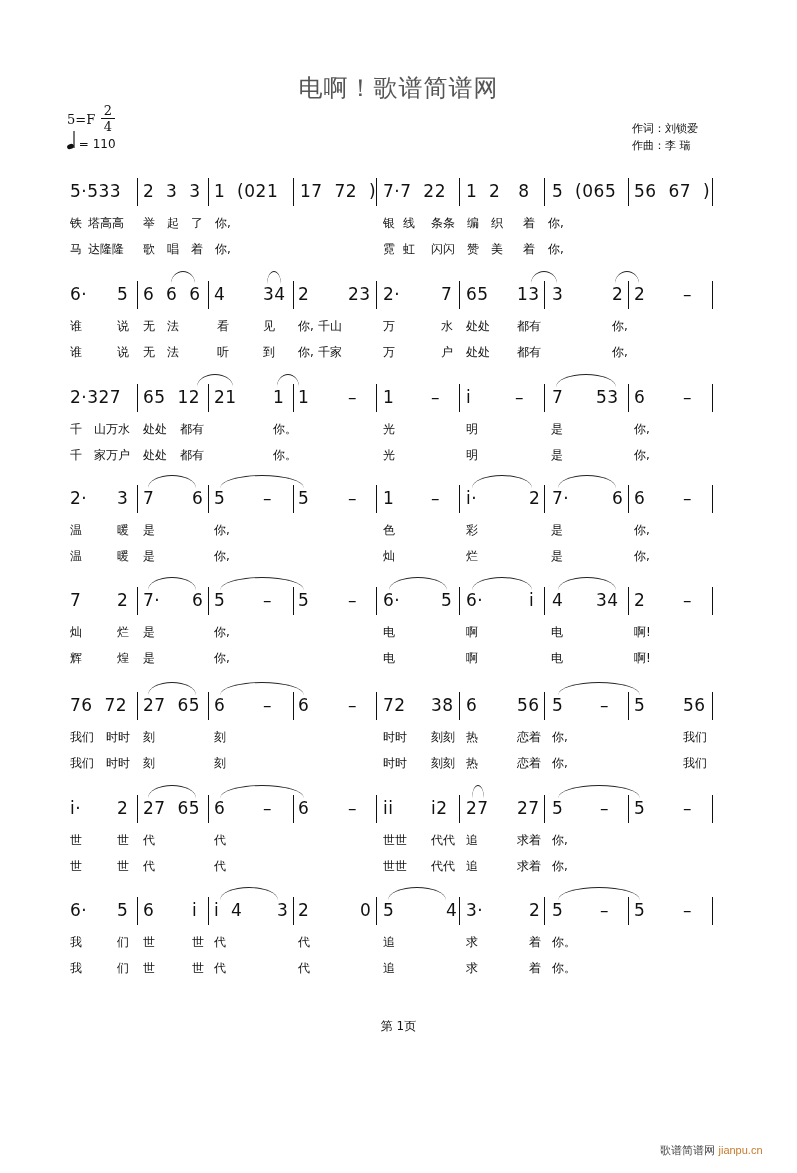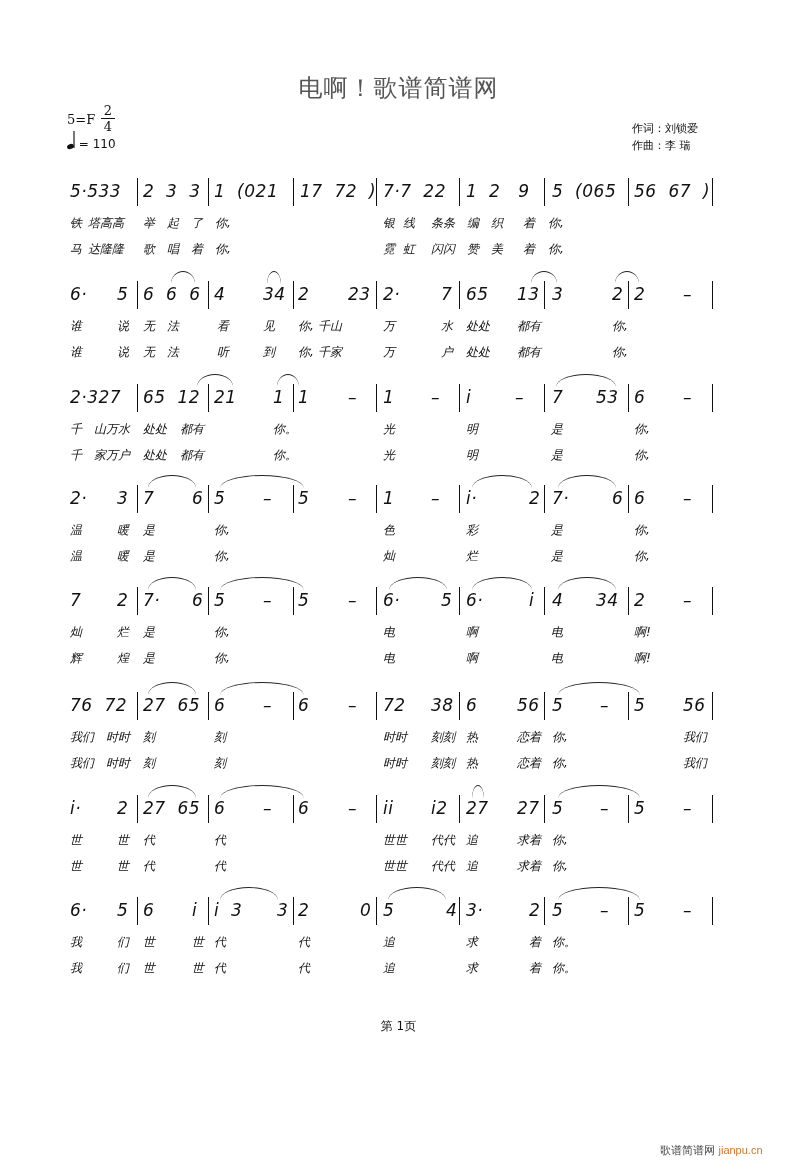--- a/index.html
+++ b/index.html
@@ -9,21 +9,21 @@
            font-family: "DejaVu Serif", serif; font-size: 24px; color: #555; letter-spacing: 1px; }
   .key { position: absolute; left: 67px; top: 112px; font-family: "DejaVu Serif", serif; font-size: 13px; }
   .timesig { position: absolute; left: 101px; top: 103px; width: 14px; text-align: center;
              font-family: "DejaVu Serif", serif; font-size: 13px; line-height: 15px; }
   .timesig .num { border-bottom: 1px solid #111; display: block; }
   .tempo { position: absolute; left: 67px; top: 137px; font-size: 12px; font-family: "DejaVu Sans", sans-serif; }
   .tempo .note-glyph { display: inline-block; position: relative; width: 8px; height: 14px; vertical-align: bottom; }
   .tempo .note-glyph .stem { position: absolute; left: 6px; top: -6px; width: 1.5px; height: 17px; background: #777; }
   .tempo .note-glyph .head { position: absolute; left: 0; top: 7px; width: 7px; height: 5px; border-radius: 50%; background: #111; transform: rotate(-20deg); }
   .credits { position: absolute; left: 632px; top: 120px; font-size: 11px; line-height: 17px; }
-  .system { position: absolute; left: 0; width: 797px; height: 100px; font-style: italic; }
+  .system { position: absolute; left: 0; width: 797px; height: 100px; }
   .note { position: absolute; top: 0; font-size: 17px; line-height: 22px; font-family: "DejaVu Sans", sans-serif;
           white-space: pre; letter-spacing: 0.5px; }
   .bar { position: absolute; top: -2px; width: 1px; height: 28px; background: #111; }
   .lyr { position: absolute; font-size: 12px; line-height: 14px; white-space: pre; }
   .lyr1 { top: 36px; }
   .lyr2 { top: 62px; }
   .slur { position: absolute; height: 12px; border-top: 1.2px solid #222; border-radius: 50% 50% 0 0 / 100% 100% 0 0; }
   .pageno { position: absolute; left: 0; width: 797px; top: 1018px; text-align: center; font-size: 12px; }
   .watermark { position: absolute; left: 660px; top: 1143px; font-size: 11px; color: #444; }
   .watermark .site { color: #c77a2a; font-family: Liberation Sans, sans-serif; }
@@ -47,21 +47,21 @@
   <div>作曲：李  瑞</div>
 </div>
 
 <div id="score">
     <div class="system" style="top: 180px;">
       <div class="note" style="left: 70px;">5·533</div>
       <div class="note" style="left: 143px;">2  3  3</div>
       <div class="note" style="left: 214px;">1  (021</div>
       <div class="note" style="left: 300px;">17  72  )</div>
       <div class="note" style="left: 383px;">7·7  22</div>
-      <div class="note" style="left: 466px;">1  2   9</div>
+      <div class="note" style="left: 466px;">1  2   8</div>
       <div class="note" style="left: 552px;">5  (065</div>
       <div class="note" style="left: 634px;">56  67  )</div>
       <div class="bar" style="left: 137px;"></div>
       <div class="bar" style="left: 208px;"></div>
       <div class="bar" style="left: 293px;"></div>
       <div class="bar" style="left: 376px;"></div>
       <div class="bar" style="left: 459px;"></div>
       <div class="bar" style="left: 544px;"></div>
       <div class="bar" style="left: 628px;"></div>
       <div class="bar" style="left: 712px;"></div>
@@ -380,21 +380,21 @@
       <div class="lyr lyr2" style="left: 552px;">你,</div>
     </div>
     <div class="system" style="top: 899px;">
       <div class="slur" style="left: 220px; width: 58px; top: -12px;"></div>
       <div class="slur" style="left: 388px; width: 58px; top: -12px;"></div>
       <div class="slur" style="left: 558px; width: 82px; top: -12px;"></div>
       <div class="note" style="left: 70px;">6·</div>
       <div class="note" style="left: 117px;">5</div>
       <div class="note" style="left: 143px;">6</div>
       <div class="note" style="left: 192px;">i</div>
-      <div class="note" style="left: 214px;">i  3</div>
+      <div class="note" style="left: 214px;">i  4</div>
       <div class="note" style="left: 277px;">3</div>
       <div class="note" style="left: 298px;">2</div>
       <div class="note" style="left: 360px;">0</div>
       <div class="note" style="left: 383px;">5</div>
       <div class="note" style="left: 446px;">4</div>
       <div class="note" style="left: 466px;">3·</div>
       <div class="note" style="left: 529px;">2</div>
       <div class="note" style="left: 552px;">5</div>
       <div class="note" style="left: 600px;">–</div>
       <div class="note" style="left: 634px;">5</div>

